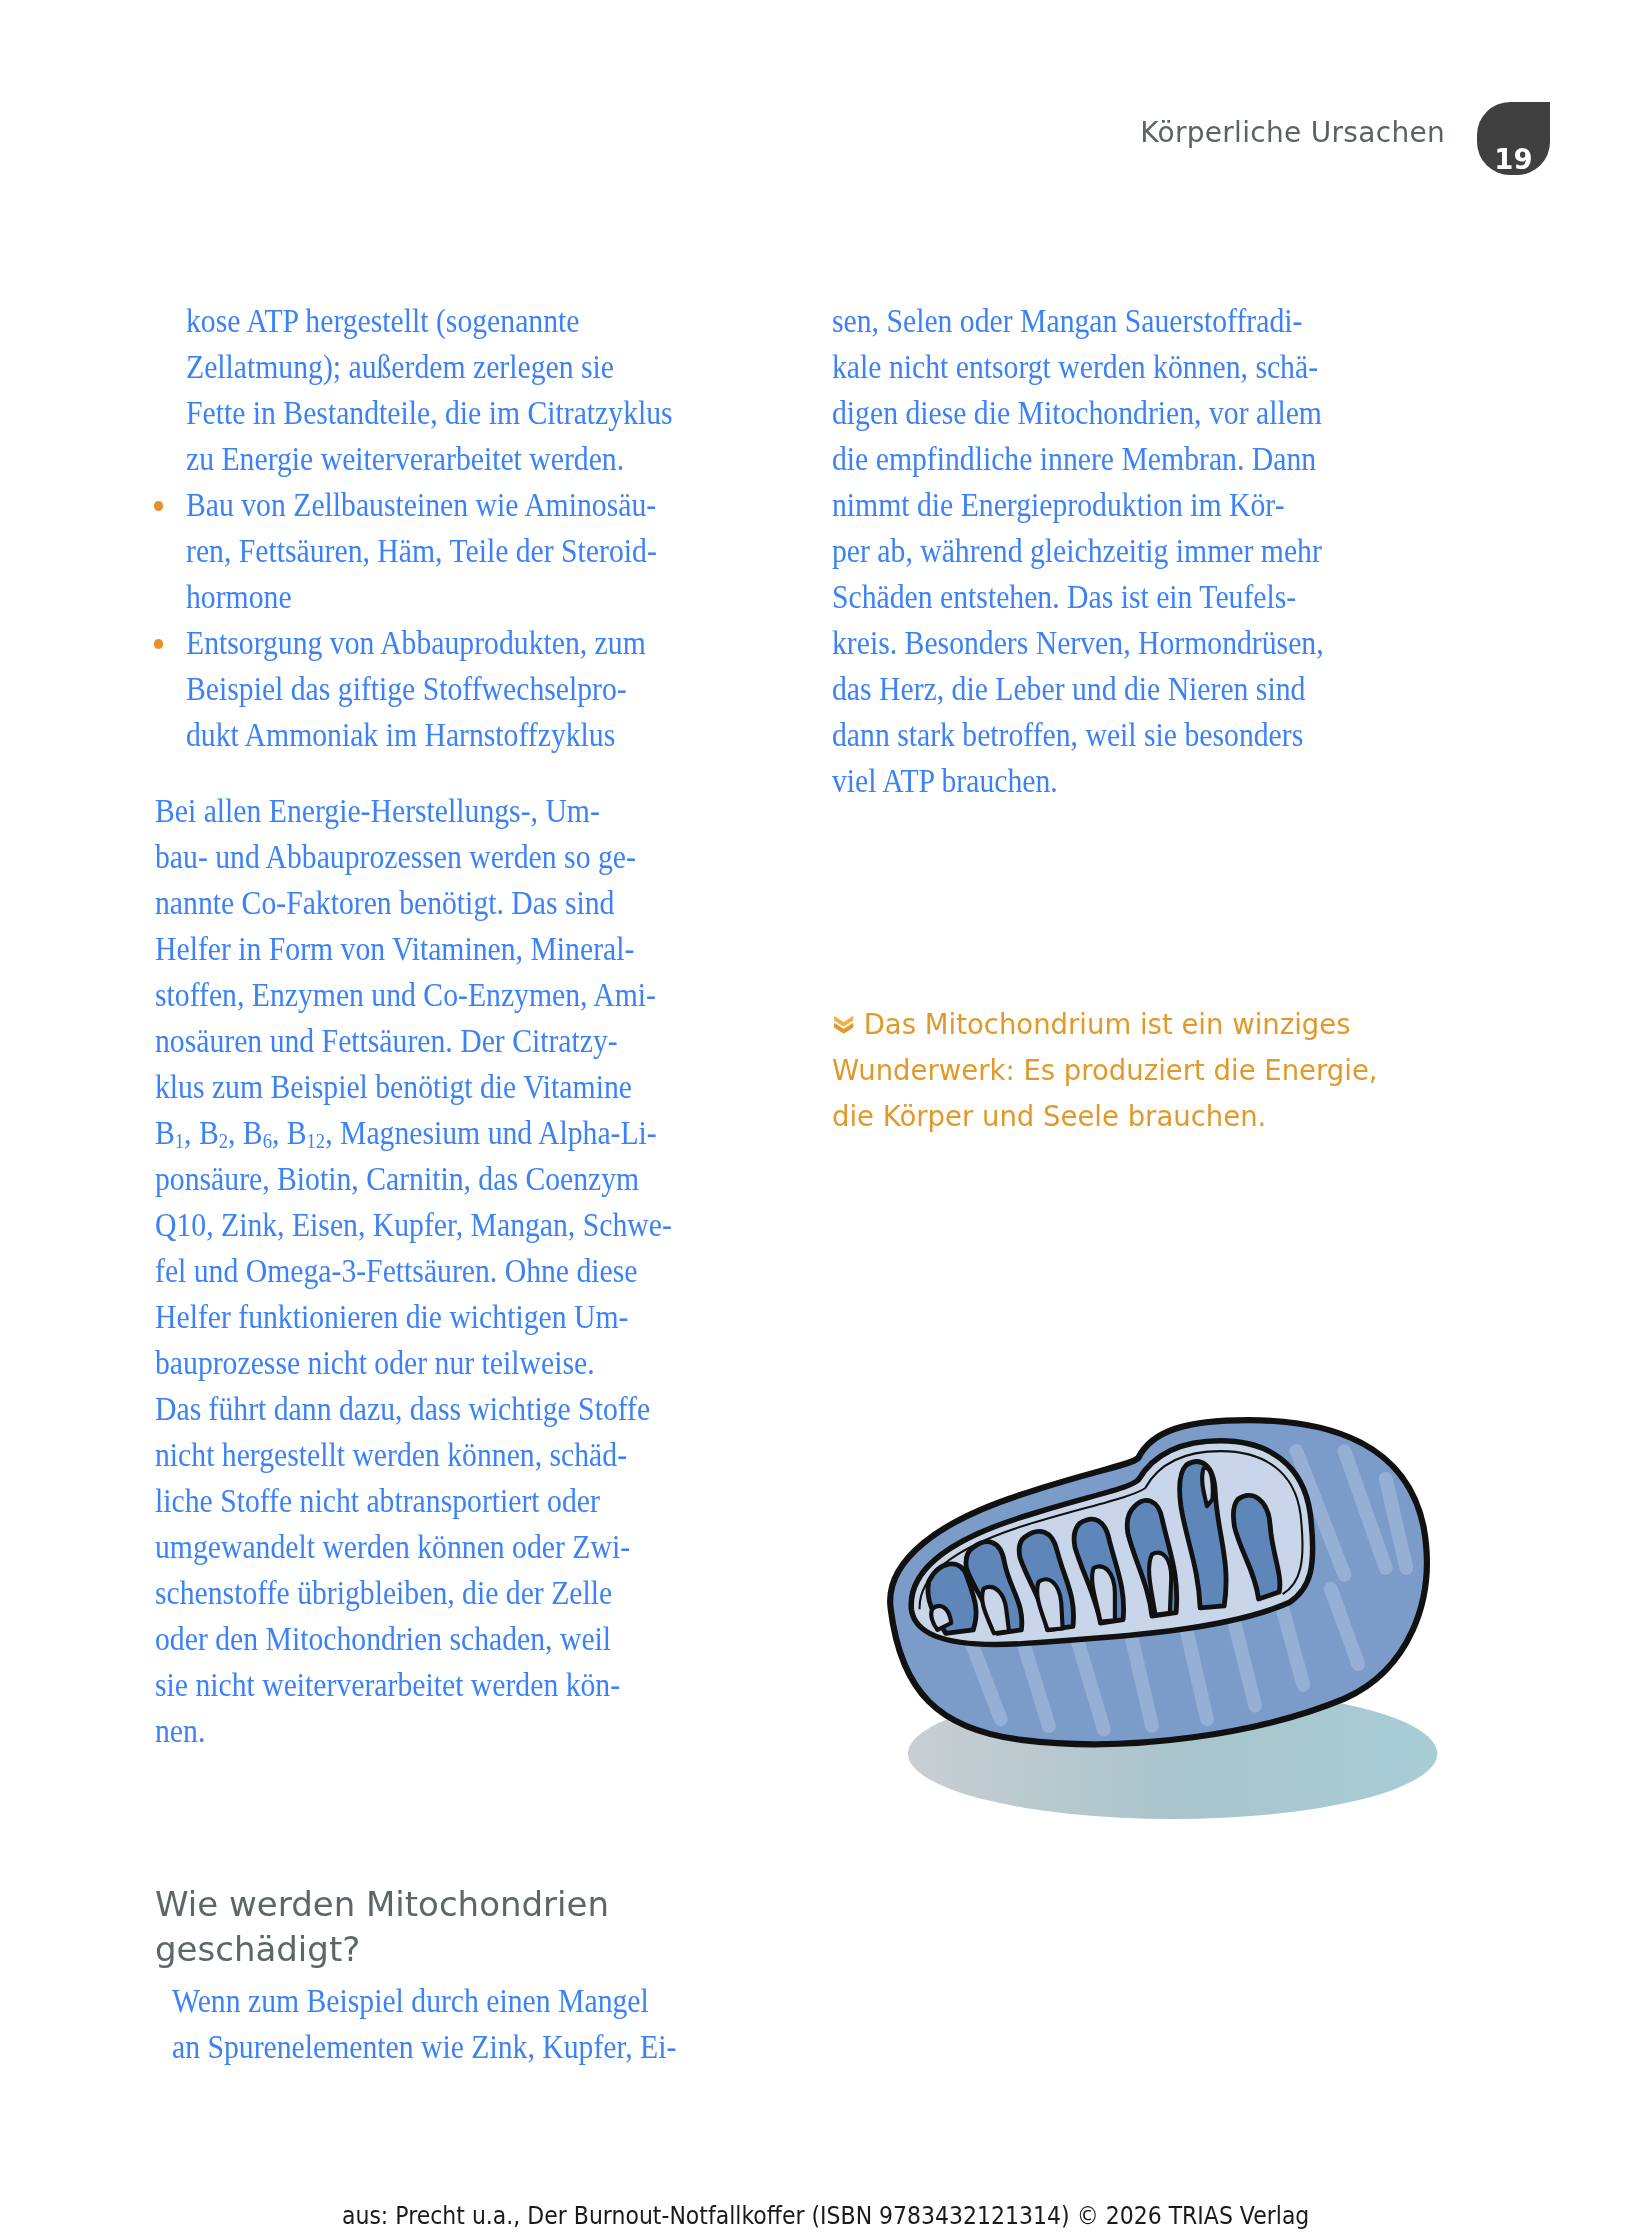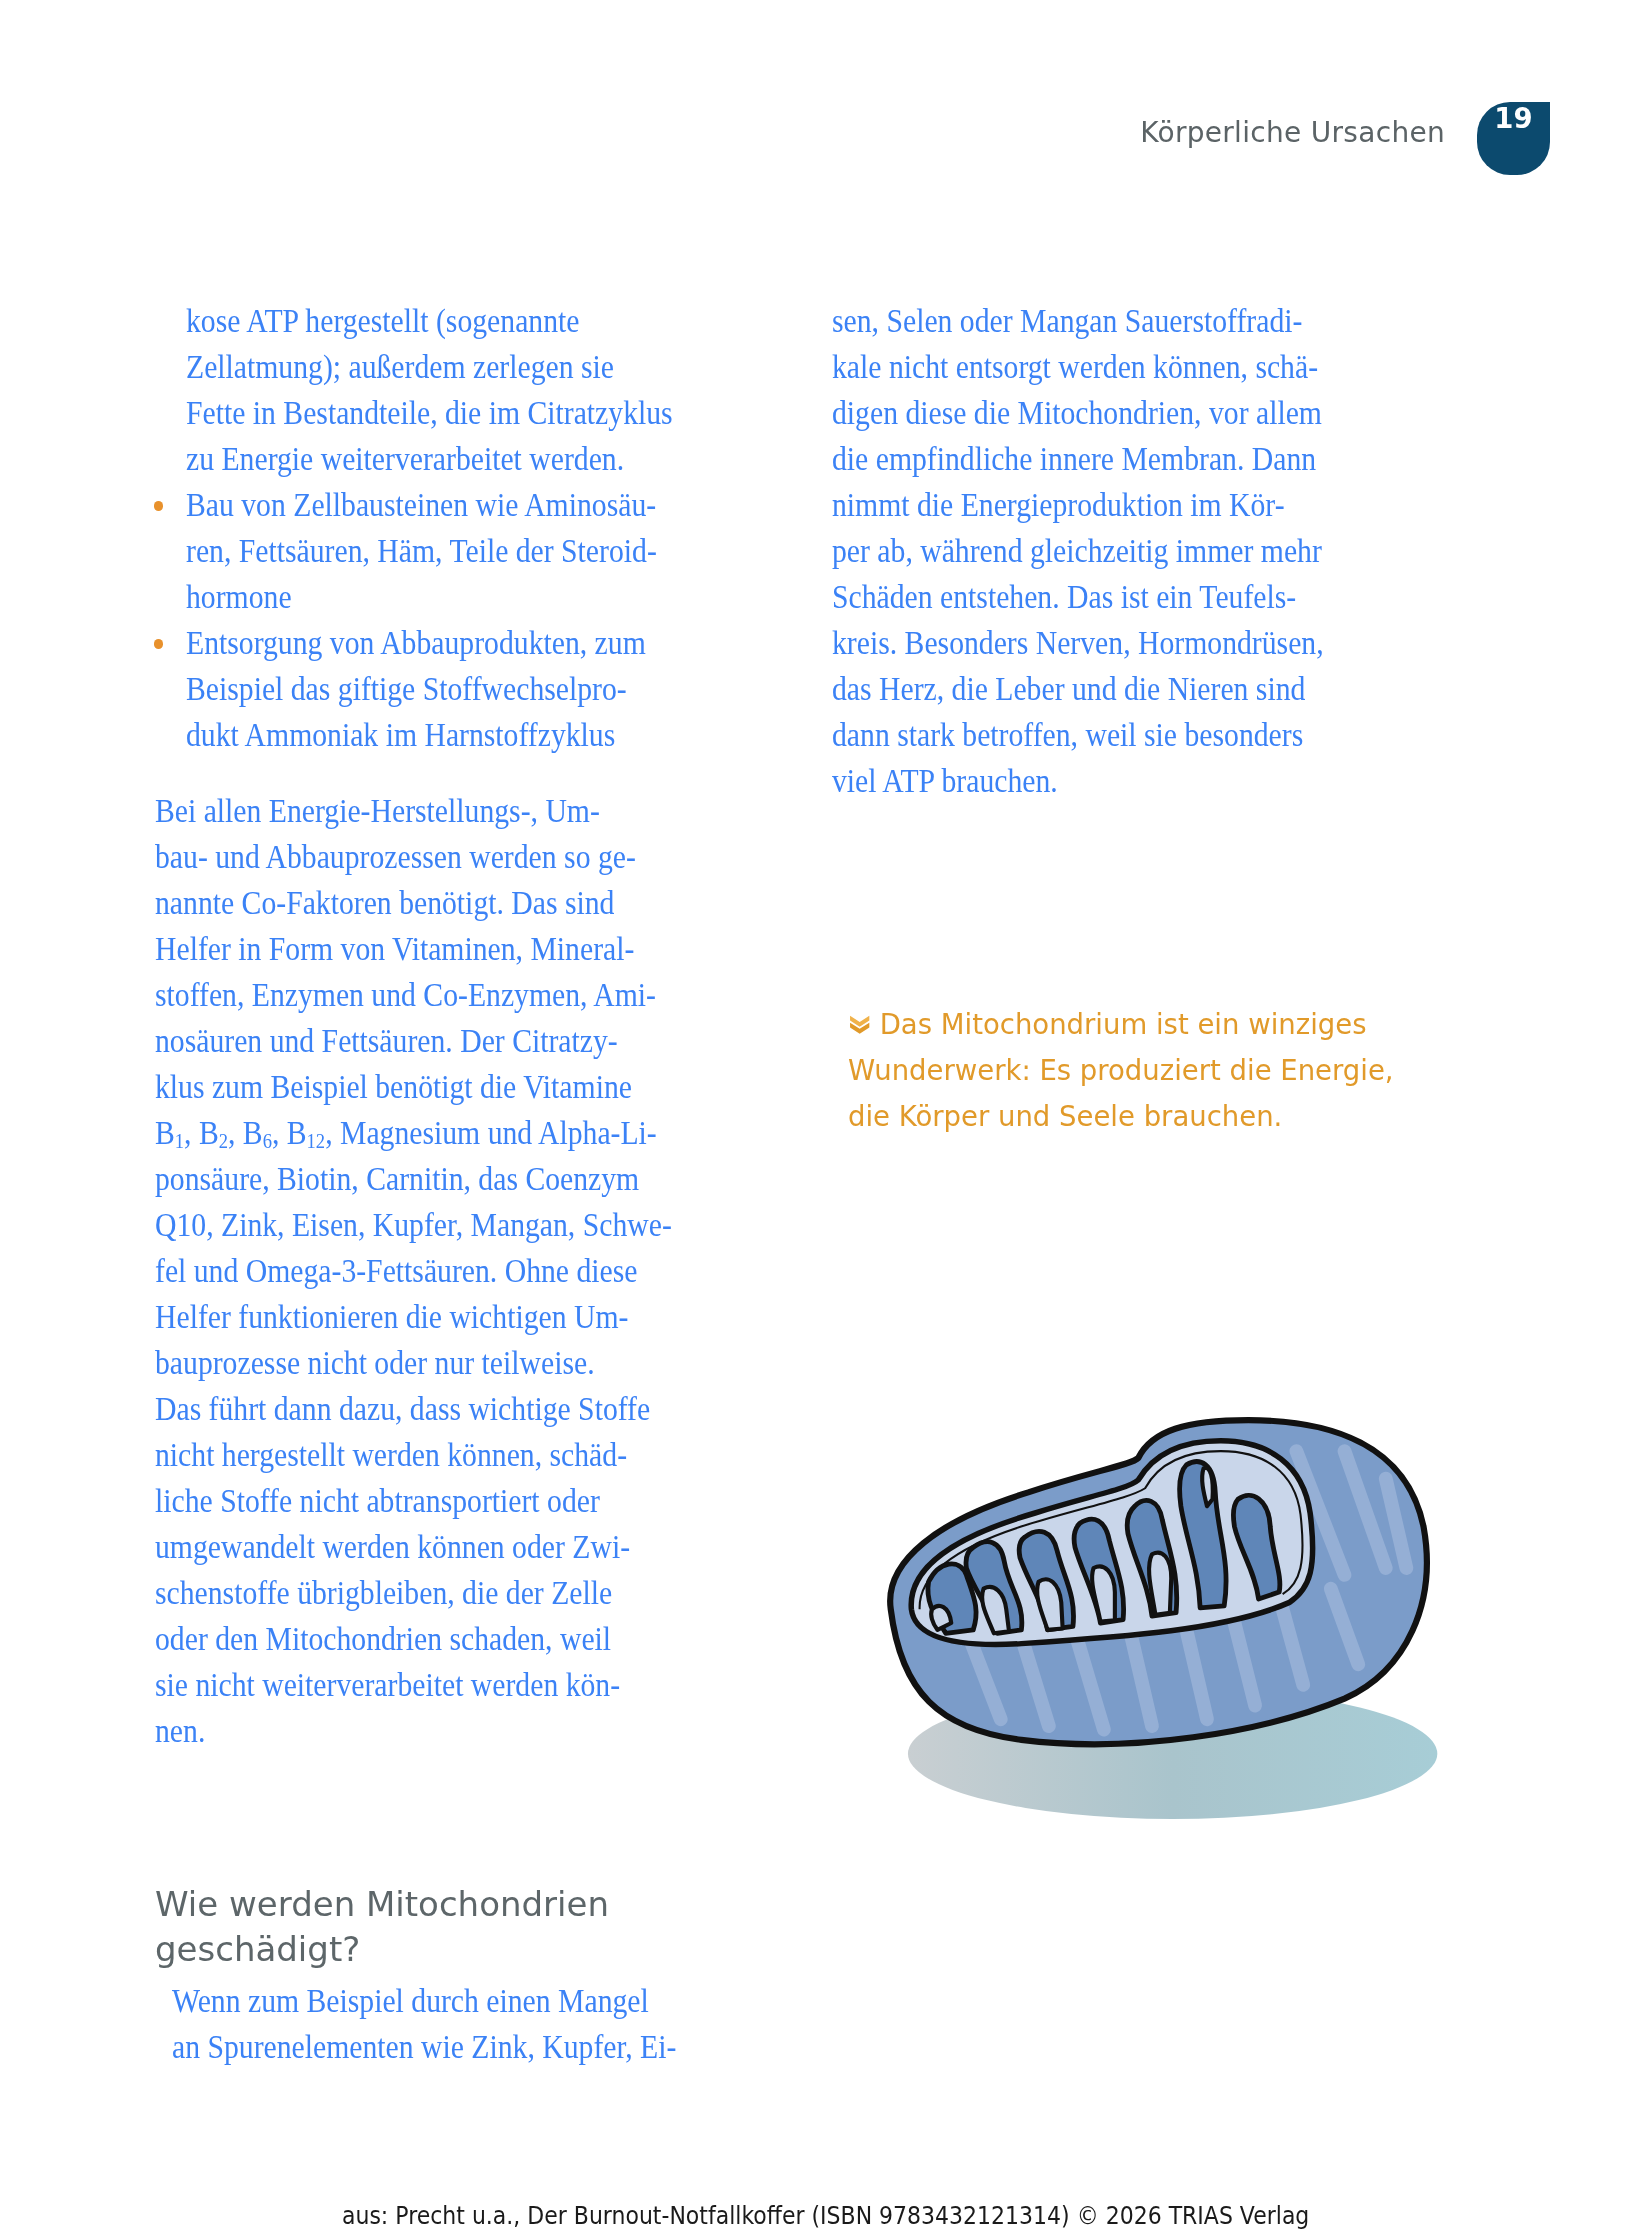--- a/index.html
+++ b/index.html
@@ -6,22 +6,22 @@
   body { width: 1651px; height: 2239px; position: relative; overflow: hidden; }
   .page { position: absolute; left: 0; top: 0; width: 1651px; height: 2225px; background: #fff; }
 
   
   .running-head {
     position: absolute; left: 1032px; top: 116px; width: 413px; text-align: right;
     font-family: "DejaVu Sans", sans-serif; font-size: 28px; color: #5b6366; letter-spacing: 0.3px;
   }
   .page-badge {
     position: absolute; left: 1477px; top: 102px; width: 73px; height: 73px;
-    background: #0c4a6e; border-radius: 33px 0 33px 33px;
-    display: flex; align-items: flex-start; justify-content: center;
+    background: #404040; border-radius: 33px 0 33px 33px;
+    display: flex; align-items: flex-end; justify-content: center;
     color: #fff; font-family: "DejaVu Sans", sans-serif; font-weight: bold; font-size: 27.5px;
   }
 
   
   .serif { font-family: "Liberation Serif", "DejaVu Serif", serif; color: #3b82f6; font-size: 33px; line-height: 46px; transform-origin: left top; }
   .line { white-space: nowrap; display: block; height: 46px; transform: scaleX(0.9); transform-origin: left center; }
   .col-left { position: absolute; left: 155px; top: 298px; width: 619px; }
   .col-right { position: absolute; left: 832px; top: 298px; width: 619px; }
 
   .indent { padding-left: 31px; position: relative; }
@@ -38,21 +38,21 @@
     white-space: nowrap;
   }
   .heading-wrap { position: absolute; left: 155px; top: 1876px; margin-top: 6px; }
   .after-heading { position: absolute; left: 155px; top: 1978px; width: 619px; margin-left: 17px; }
 
   sub { font-size: 20.6px; vertical-align: -4.1px; line-height: 0; }
 
   
   .caption {
     position: absolute; left: 832px; top: 1001px; width: 619px;
-    font-family: "DejaVu Sans", sans-serif; color: #e19a2a; font-size: 27.5px; line-height: 46px; margin-left: 16px;
+    font-family: "DejaVu Sans", sans-serif; color: #e19a2a; font-size: 27.5px; line-height: 46px;
   }
   .caption .cline { display: block; white-space: nowrap; }
   .cap-icon { display: inline-block; width: 23.4px; height: 23.4px; vertical-align: -2.8px; margin-right: 8.3px; }
 
   
   .illustration { position: absolute; left: 863px; top: 1403px; width: 578px; height: 440px; }
 
   
   .footer {
     position: absolute; left: 0; top: 2201px; width: 1651px; text-align: center;

